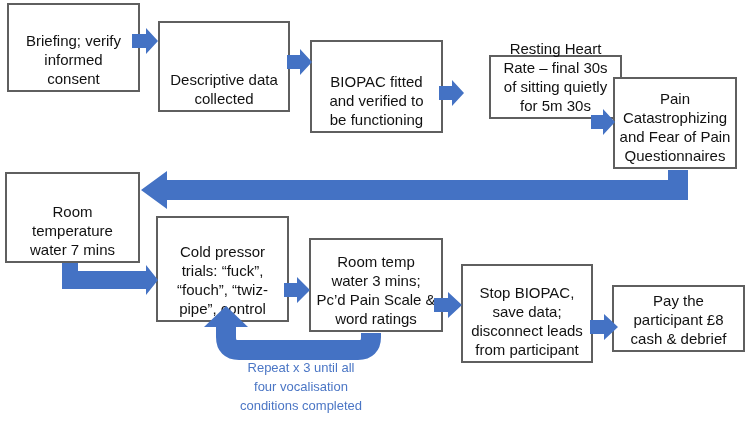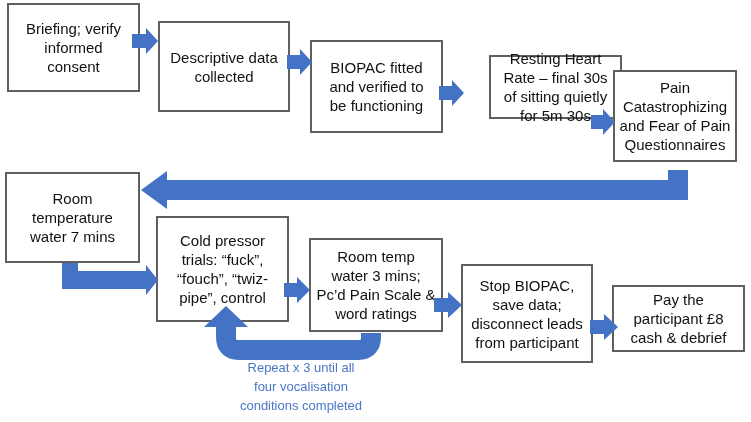--- a/index.html
+++ b/index.html
@@ -3,21 +3,21 @@
 <meta charset="utf-8">
 <style>
   html,body{margin:0;padding:0;background:#fff;}
   .canvas{
     position:relative;width:751px;height:422px;background:#fff;overflow:hidden;
     font-family:"Liberation Sans","DejaVu Sans",sans-serif;
   }
   .arrow-layer{position:absolute;left:0;top:0;width:751px;height:422px;pointer-events:none;}
   .flow-box{
     position:absolute;box-sizing:border-box;background:#fff;
-    border:2px solid #5f5f5f;display:flex;align-items:center;justify-content:center;
+    border:2px solid #5f5f5f;display:flex;align-items:flex-end;justify-content:center;
     text-align:center;z-index:1;
   }
   .flow-box span{
     white-space:pre-line;font-size:15px;line-height:19px;color:#111;
     padding:2px;display:block;
   }
   .loop-label{
     position:absolute;left:198px;top:358px;width:206px;text-align:center;
     white-space:pre-line;font-size:13px;line-height:19px;color:#4b76c5;z-index:1;
   }
@@ -46,21 +46,21 @@
 be functioning</span>
   </div>
 
   <div class="flow-box" style="left:489px;top:55px;width:133px;height:64px">
     <span>Resting Heart
 Rate – final 30s
 of sitting quietly
 for 5m 30s</span>
   </div>
 
-  <div class="flow-box" style="left:613px;top:70px;width:124px;height:92px">
+  <div class="flow-box" style="left:613px;top:77px;width:124px;height:92px">
     <span>Pain
 Catastrophizing
 and Fear of Pain
 Questionnaires</span>
   </div>
 
   <div class="flow-box" style="left:5px;top:172px;width:135px;height:91px">
     <span>Room
 temperature
 water 7 mins</span>

